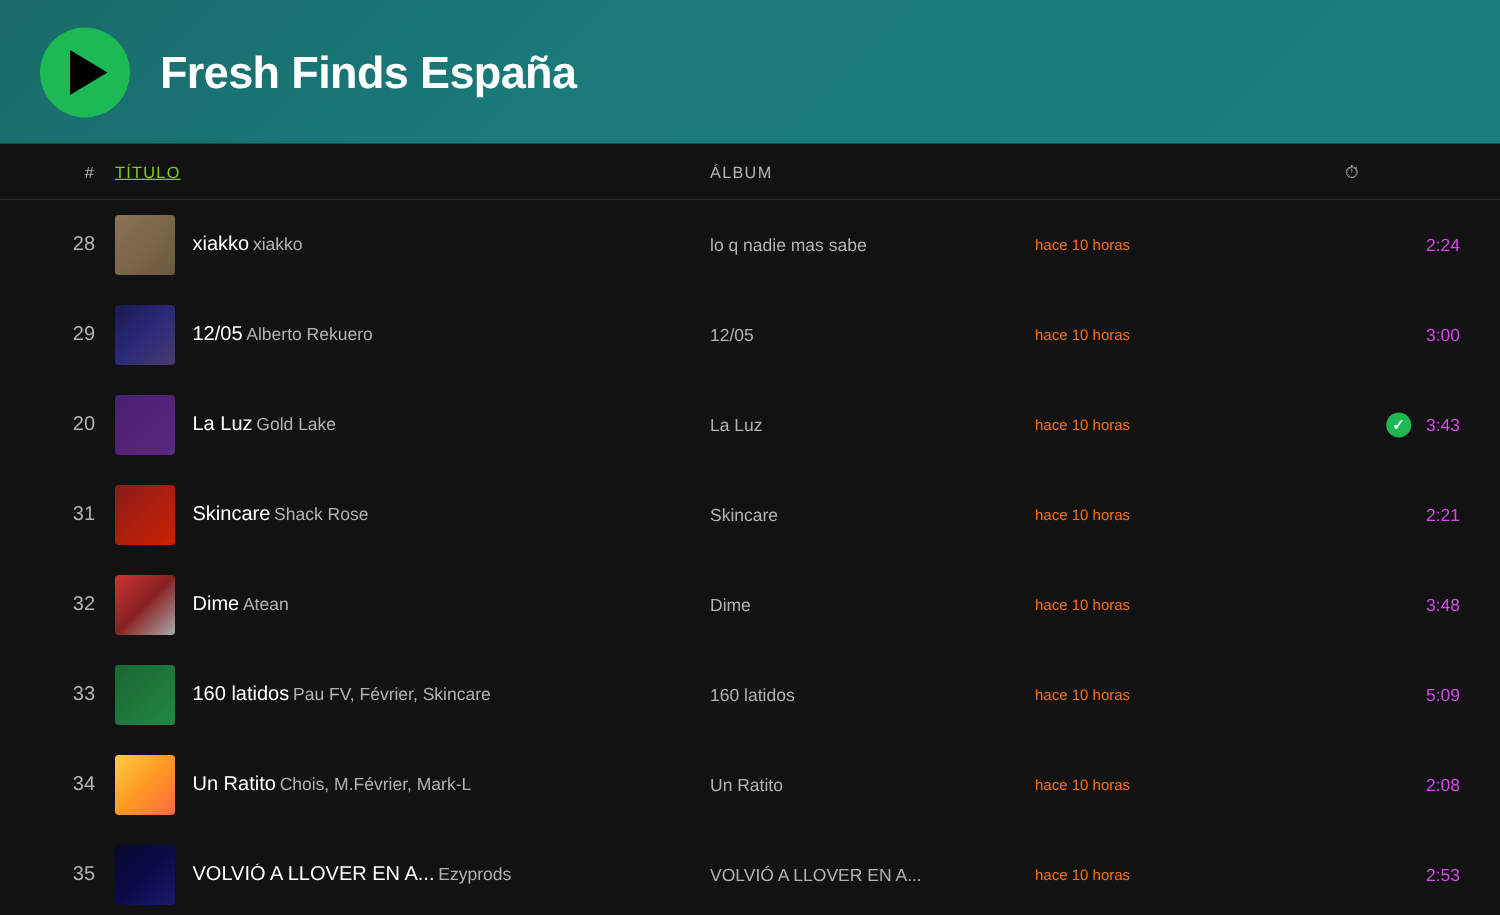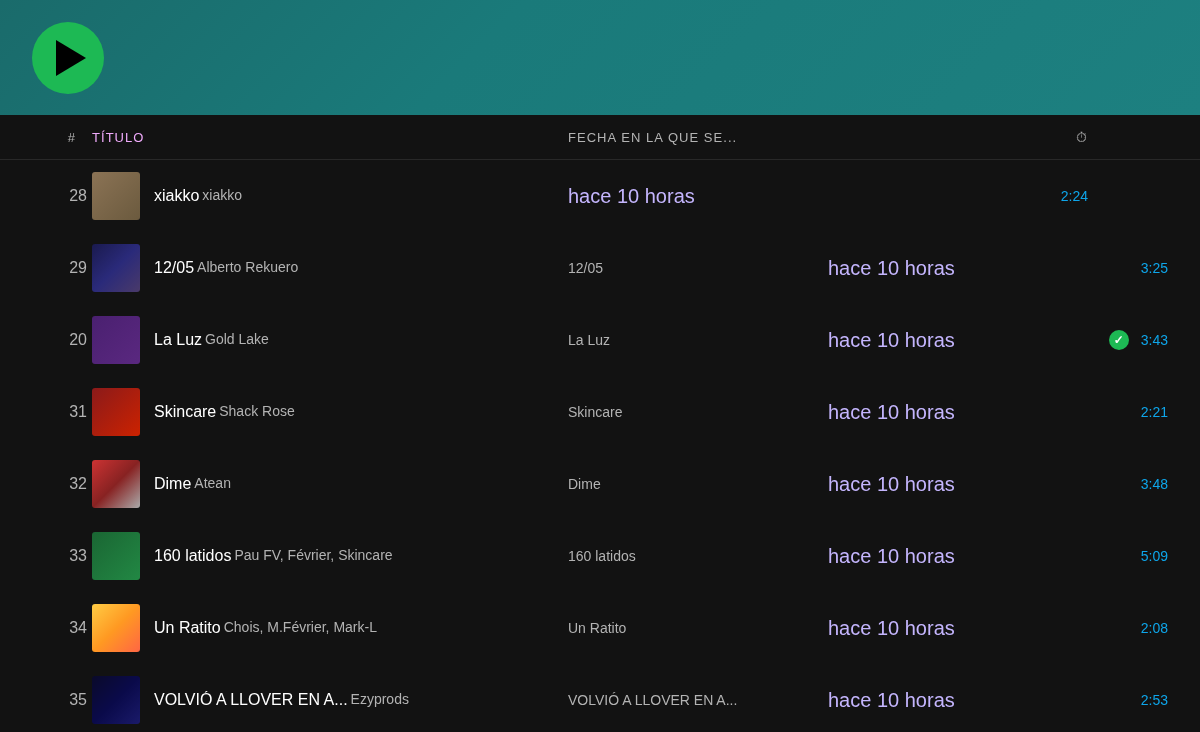--- a/index.html
+++ b/index.html
@@ -73,21 +73,22 @@
       align-items: center;
     }
 
     .col-num {
       text-align: right;
       padding-right: 16px;
       color: #b3b3b3;
     }
 
     .col-title {
-      color: #f0abfc;
+      color: #84cc16;
+      text-decoration: underline;
     }
 
     .col-album {
       color: #b3b3b3;
     }
 
     .col-date {
       color: #b3b3b3;
     }
 
@@ -111,21 +112,21 @@
       display: grid;
       grid-template-columns: 60px 1fr 260px 260px 80px;
       padding: 8px 32px;
       align-items: center;
       border-radius: 4px;
       height: 72px;
     }
 
     .track-num {
       text-align: right;
-      padding-right: 5px;
+      padding-right: 16px;
       color: #b3b3b3;
       font-size: 16px;
     }
 
     .track-info {
       display: flex;
       align-items: center;
       gap: 14px;
     }
 
@@ -164,34 +165,34 @@
 
     .track-album {
       font-size: 14px;
       color: #b3b3b3;
       white-space: nowrap;
       overflow: hidden;
       text-overflow: ellipsis;
     }
 
     .track-date {
-      font-size: 20px;
-      color: #c4b5fd;
+      font-size: 12px;
+      color: #f97316;
     }
 
     .track-duration-cell {
       display: flex;
       align-items: center;
       justify-content: flex-end;
       gap: 12px;
     }
 
     .track-duration {
       font-size: 14px;
-      color: #0ea5e9;
+      color: #d946ef;
     }
 
     .saved-icon {
       width: 20px;
       height: 20px;
       background-color: #1DB954;
       border-radius: 50%;
       display: flex;
       align-items: center;
       justify-content: center;
@@ -216,62 +217,64 @@
   </style>
 </head>
 <body>
 
 <div class="header">
   <div class="play-button-container">
     <button class="play-button">
       <div class="play-triangle"></div>
     </button>
   </div>
+  <h1 class="header-title">Fresh Finds España</h1>
 </div>
 
 <div class="table-header">
   <div class="col-num">#</div>
   <div class="col-title">Título</div>
-  <div class="col-date">Fecha en la que se...</div>
+  <div class="col-album">Álbum</div>
   <div class="col-duration">
     <span class="clock-icon">⏱</span>
   </div>
 </div>
 
 <div class="track-list">
 
 <div class="track-row">
     <div class="track-num">28</div>
     <div class="track-info">
       <div class="track-thumb thumb-28"></div>
       <div class="track-text">
         <span class="track-name">xiakko</span>
         <span class="track-artist">xiakko</span>
       </div>
     </div>
+    <div class="track-album">lo q nadie mas sabe</div>
     <div class="track-date">hace 10 horas</div>
     <div class="track-duration-cell">
 
       <span class="track-duration">2:24</span>
     </div>
   </div>
     <div class="track-row">
     <div class="track-num">29</div>
     <div class="track-info">
       <div class="track-thumb thumb-29"></div>
       <div class="track-text">
         <span class="track-name">12/05</span>
         <span class="track-artist">Alberto Rekuero</span>
       </div>
     </div>
     <div class="track-album">12/05</div>
     <div class="track-date">hace 10 horas</div>
     <div class="track-duration-cell">
 
-      <span class="track-duration">3:25</span>
+      <span class="track-duration">3:00</span>
     </div>
   </div>
     <div class="track-row">
     <div class="track-num">20</div>
     <div class="track-info">
       <div class="track-thumb thumb-30"></div>
       <div class="track-text">
         <span class="track-name">La Luz</span>
         <span class="track-artist">Gold Lake</span>
       </div>

